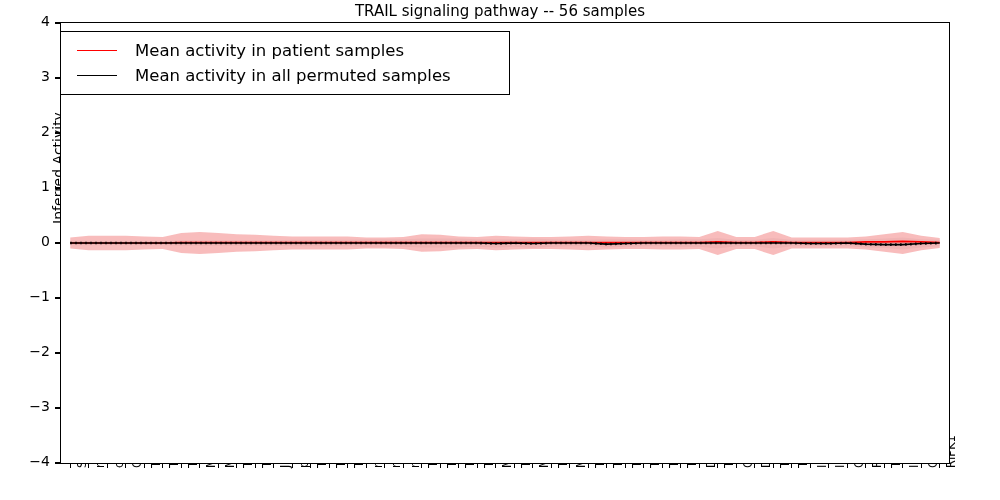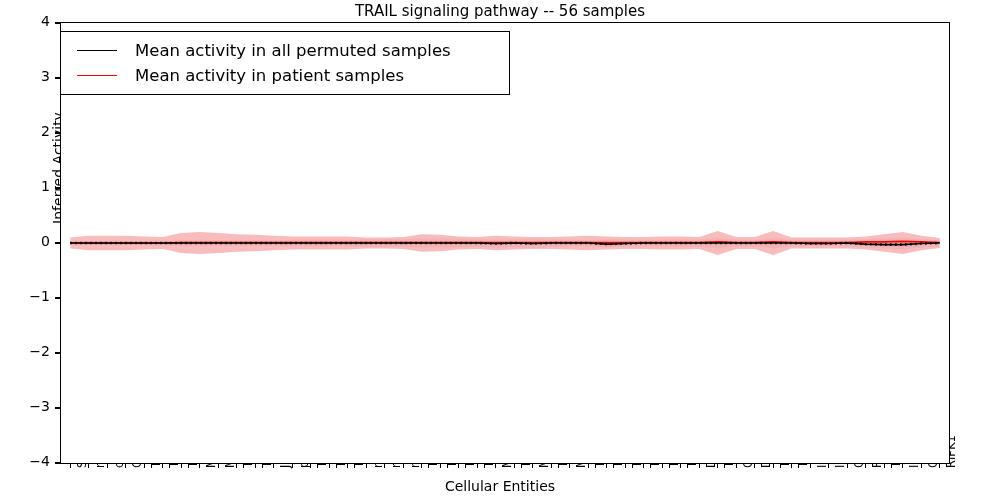--- a/index.html
+++ b/index.html
@@ -250,26 +250,25 @@
   <div class="plot">
     <svg id="canvas" width="888" height="440">
         <path d="M9.25,217.80 L27.75,217.80 L46.25,217.80 L64.75,217.80 L83.25,217.80 L101.75,217.80 L120.25,217.25 L138.75,217.25 L157.25,217.25 L175.75,217.25 L194.25,217.25 L212.75,217.25 L231.25,216.70 L249.75,216.70 L268.25,216.70 L286.75,216.70 L305.25,216.15 L323.75,216.15 L342.25,216.15 L360.75,215.60 L379.25,215.60 L397.75,215.60 L416.25,216.15 L434.75,216.15 L453.25,216.15 L471.75,215.60 L490.25,216.15 L508.75,216.70 L527.25,216.70 L545.75,216.15 L564.25,216.15 L582.75,216.70 L601.25,216.70 L619.75,216.15 L638.25,216.15 L656.75,215.05 L675.25,216.70 L693.75,216.70 L712.25,215.05 L730.75,216.70 L749.25,216.70 L767.75,216.70 L786.25,216.70 L804.75,216.15 L823.25,215.60 L841.75,214.50 L860.25,216.15 L878.75,216.70 L878.75,223.30 L860.25,224.40 L841.75,226.60 L823.25,224.95 L804.75,224.40 L786.25,223.30 L767.75,223.30 L749.25,223.30 L730.75,223.30 L712.25,225.50 L693.75,223.30 L675.25,223.30 L656.75,225.50 L638.25,223.85 L619.75,223.85 L601.25,223.30 L582.75,223.30 L564.25,223.85 L545.75,224.40 L527.25,223.30 L508.75,223.30 L490.25,223.85 L471.75,224.95 L453.25,223.85 L434.75,224.40 L416.25,223.85 L397.75,224.40 L379.25,224.40 L360.75,224.40 L342.25,223.85 L323.75,223.85 L305.25,223.85 L286.75,223.30 L268.25,223.30 L249.75,223.30 L231.25,223.30 L212.75,222.75 L194.25,222.75 L175.75,222.75 L157.25,222.75 L138.75,222.75 L120.25,222.75 L101.75,222.20 L83.25,222.20 L64.75,222.20 L46.25,222.20 L27.75,222.20 L9.25,222.20 Z" fill="#d9d9d9" fill-opacity="0.85" stroke="none"></path>
         <path d="M9.25,214.50 L27.75,212.85 L46.25,212.85 L64.75,212.85 L83.25,213.40 L101.75,213.95 L120.25,210.10 L138.75,209.00 L157.25,210.10 L175.75,211.20 L194.25,211.75 L212.75,212.85 L231.25,213.40 L249.75,213.40 L268.25,213.40 L286.75,213.40 L305.25,214.50 L323.75,214.50 L342.25,213.95 L360.75,211.20 L379.25,211.75 L397.75,213.40 L416.25,213.95 L434.75,212.85 L453.25,213.40 L471.75,213.95 L490.25,213.95 L508.75,213.40 L527.25,212.85 L545.75,213.40 L564.25,213.95 L582.75,213.95 L601.25,213.40 L619.75,213.40 L638.25,213.95 L656.75,207.90 L675.25,213.95 L693.75,213.95 L712.25,207.90 L730.75,214.50 L749.25,214.50 L767.75,214.50 L786.25,214.50 L804.75,213.40 L823.25,211.20 L841.75,209.00 L860.25,212.85 L878.75,215.05 L878.75,224.95 L860.25,227.15 L841.75,231.00 L823.25,228.80 L804.75,226.60 L786.25,225.50 L767.75,225.50 L749.25,225.50 L730.75,225.50 L712.25,232.10 L693.75,226.05 L675.25,226.05 L656.75,232.10 L638.25,226.05 L619.75,226.60 L601.25,226.60 L582.75,226.05 L564.25,226.05 L545.75,226.60 L527.25,227.15 L508.75,226.60 L490.25,226.05 L471.75,226.05 L453.25,226.60 L434.75,227.15 L416.25,226.05 L397.75,226.60 L379.25,228.25 L360.75,228.80 L342.25,226.05 L323.75,225.50 L305.25,225.50 L286.75,226.60 L268.25,226.60 L249.75,226.60 L231.25,226.60 L212.75,227.15 L194.25,228.25 L175.75,228.80 L157.25,229.90 L138.75,231.00 L120.25,229.90 L101.75,226.05 L83.25,226.60 L64.75,227.15 L46.25,227.15 L27.75,227.15 L9.25,225.50 Z" fill="#f6a6a6" fill-opacity="0.75" stroke="none"></path>
         <path d="M9.25,220.00 L27.75,220.00 L46.25,220.00 L64.75,220.00 L83.25,220.00 L101.75,220.00 L120.25,219.45 L138.75,219.45 L157.25,219.45 L175.75,219.45 L194.25,219.45 L212.75,219.45 L231.25,219.45 L249.75,219.45 L268.25,219.45 L286.75,219.45 L305.25,219.45 L323.75,219.45 L342.25,219.45 L360.75,219.45 L379.25,219.45 L397.75,219.45 L416.25,219.45 L434.75,219.45 L453.25,219.45 L471.75,219.45 L490.25,219.45 L508.75,219.45 L527.25,219.45 L545.75,219.45 L564.25,219.45 L582.75,219.45 L601.25,219.45 L619.75,219.45 L638.25,219.45 L656.75,218.90 L675.25,219.45 L693.75,219.45 L712.25,218.90 L730.75,219.45 L749.25,219.45 L767.75,219.45 L786.25,219.45 L804.75,218.90 L823.25,218.90 L841.75,218.35 L860.25,218.90 L878.75,219.45" fill="none" stroke="#ff0000" stroke-width="1.6"></path>
         <path d="M9.25,220.00 L27.75,220.00 L46.25,220.00 L64.75,220.00 L83.25,220.00 L101.75,220.00 L120.25,220.00 L138.75,220.00 L157.25,220.00 L175.75,220.00 L194.25,220.00 L212.75,220.00 L231.25,220.00 L249.75,220.00 L268.25,220.00 L286.75,220.00 L305.25,220.00 L323.75,220.00 L342.25,220.00 L360.75,220.00 L379.25,220.00 L397.75,220.00 L416.25,220.00 L434.75,220.55 L453.25,220.00 L471.75,220.55 L490.25,220.00 L508.75,220.00 L527.25,220.00 L545.75,221.10 L564.25,220.55 L582.75,220.00 L601.25,220.00 L619.75,220.00 L638.25,220.00 L656.75,220.00 L675.25,220.00 L693.75,220.00 L712.25,220.00 L730.75,220.00 L749.25,220.55 L767.75,220.55 L786.25,220.00 L804.75,221.10 L823.25,221.65 L841.75,221.65 L860.25,220.55 L878.75,220.00" fill="none" stroke="#000000" stroke-width="1.6"></path>
         <path d="M9.25,220.00 L27.75,220.00 L46.25,220.00 L64.75,220.00 L83.25,220.00 L101.75,220.00 L120.25,220.00 L138.75,220.00 L157.25,220.00 L175.75,220.00 L194.25,220.00 L212.75,220.00 L231.25,220.00 L249.75,220.00 L268.25,220.00 L286.75,220.00 L305.25,220.00 L323.75,220.00 L342.25,220.00 L360.75,220.00 L379.25,220.00 L397.75,220.00 L416.25,220.00 L434.75,220.55 L453.25,220.00 L471.75,220.55 L490.25,220.00 L508.75,220.00 L527.25,220.00 L545.75,221.10 L564.25,220.55 L582.75,220.00 L601.25,220.00 L619.75,220.00 L638.25,220.00 L656.75,220.00 L675.25,220.00 L693.75,220.00 L712.25,220.00 L730.75,220.00 L749.25,220.55 L767.75,220.55 L786.25,220.00 L804.75,221.10 L823.25,221.65 L841.75,221.65 L860.25,220.55 L878.75,220.00" fill="none" stroke="#000" stroke-width="2.6" stroke-dasharray="1.5 3.5"></path>
       </svg>
   </div>
 
-  <div class="xaxis-title">Cellular Entities</div>
 
   <div class="legend">
+    <div class="legrow">
+      <span class="legline red"></span>
+      <span class="legtxt">Mean activity in patient samples</span>
+    </div>
     <div class="legrow">
       <span class="legline"></span>
       <span class="legtxt">Mean activity in all permuted samples</span>
     </div>
-    <div class="legrow">
-      <span class="legline red"></span>
-      <span class="legtxt">Mean activity in patient samples</span>
-    </div>
   </div>
 
 </div>
 
 </body></html>

